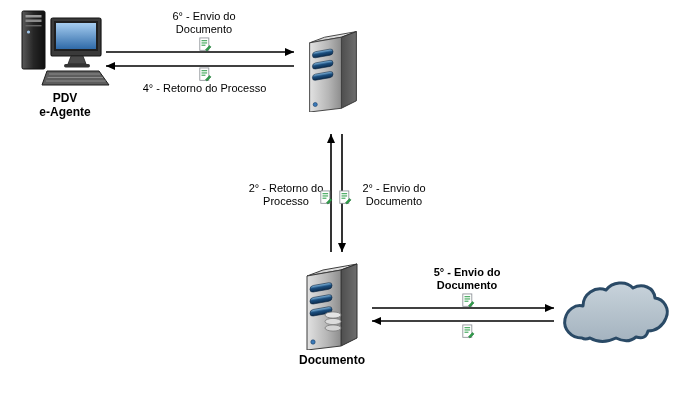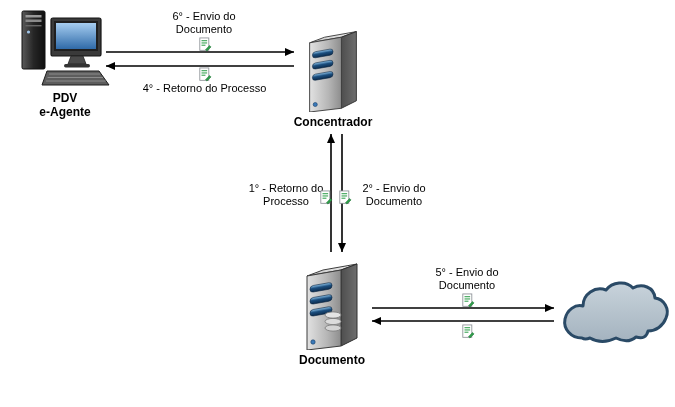--- a/index.html
+++ b/index.html
@@ -122,21 +122,20 @@
       <path d="M30,66 L81,66 M28.5,69.5 L84,69.5 M27,73 L86.5,73" stroke="#8c8c8c" stroke-width="1" fill="none"></path>
     </svg>
     <div class="node-label">PDV
 e-Agente</div>
   </div>
 
   <div class="node" style="left:278px; top:26px; width:110px;">
     <svg width="64" height="86" viewBox="0 0 66 92">
       <use href="#server-base"></use>
     </svg>
-    <div class="node-label">Concentrador</div>
   </div>
 
   <div class="node" style="left:272px; top:258px; width:120px;">
     <svg width="68" height="92" viewBox="0 0 66 92">
       <use href="#server-base"></use>
       <g>
         <ellipse cx="34" cy="70" rx="8" ry="3.1" fill="#d4d4d4" stroke="#7a7a7a" stroke-width="0.8"></ellipse>
         <ellipse cx="34" cy="63.5" rx="8" ry="3.1" fill="#dcdcdc" stroke="#7a7a7a" stroke-width="0.8"></ellipse>
         <ellipse cx="34" cy="57" rx="8" ry="3.1" fill="#e4e4e4" stroke="#7a7a7a" stroke-width="0.8"></ellipse>
       </g>
@@ -158,37 +157,37 @@
       </svg>
   </div>
 
   <div class="step" style="left:132px; top:67px; width:145px;">
     <svg width="15" height="15">
         <use href="#doc-icon-sym"></use>
       </svg>
     <div class="step-text">4° - Retorno do Processo</div>
   </div>
 
-  <div class="step-text-abs" style="left:246px; top:182px; width:80px;">1° - Retorno do
+  <div class="step-text-abs" style="left:246px; top:182px; width:80px;">2° - Retorno do
 Processo</div>
   <div class="doc-wrap" style="left:318px; top:190px;">
     <svg width="15" height="15">
         <use href="#doc-icon-sym"></use>
       </svg>
   </div>
 
   <div class="doc-wrap" style="left:337px; top:190px;">
     <svg width="15" height="15">
         <use href="#doc-icon-sym"></use>
       </svg>
   </div>
   <div class="step-text-abs" style="left:352px; top:182px; width:84px;">2° - Envio do
 Documento</div>
 
-  <div class="step" style="left:404px; top:266px; width:126px;">
+  <div class="step" style="left:404px; top:266px; width:126px;font-weight:bold;">
     <div class="step-text">5° - Envio do
 Documento</div>
     <svg width="15" height="15" style="margin-top:1px">
         <use href="#doc-icon-sym"></use>
       </svg>
   </div>
 
   <div class="step" style="left:392px; top:324px; width:150px;">
     <svg width="15" height="15">
         <use href="#doc-icon-sym"></use>

